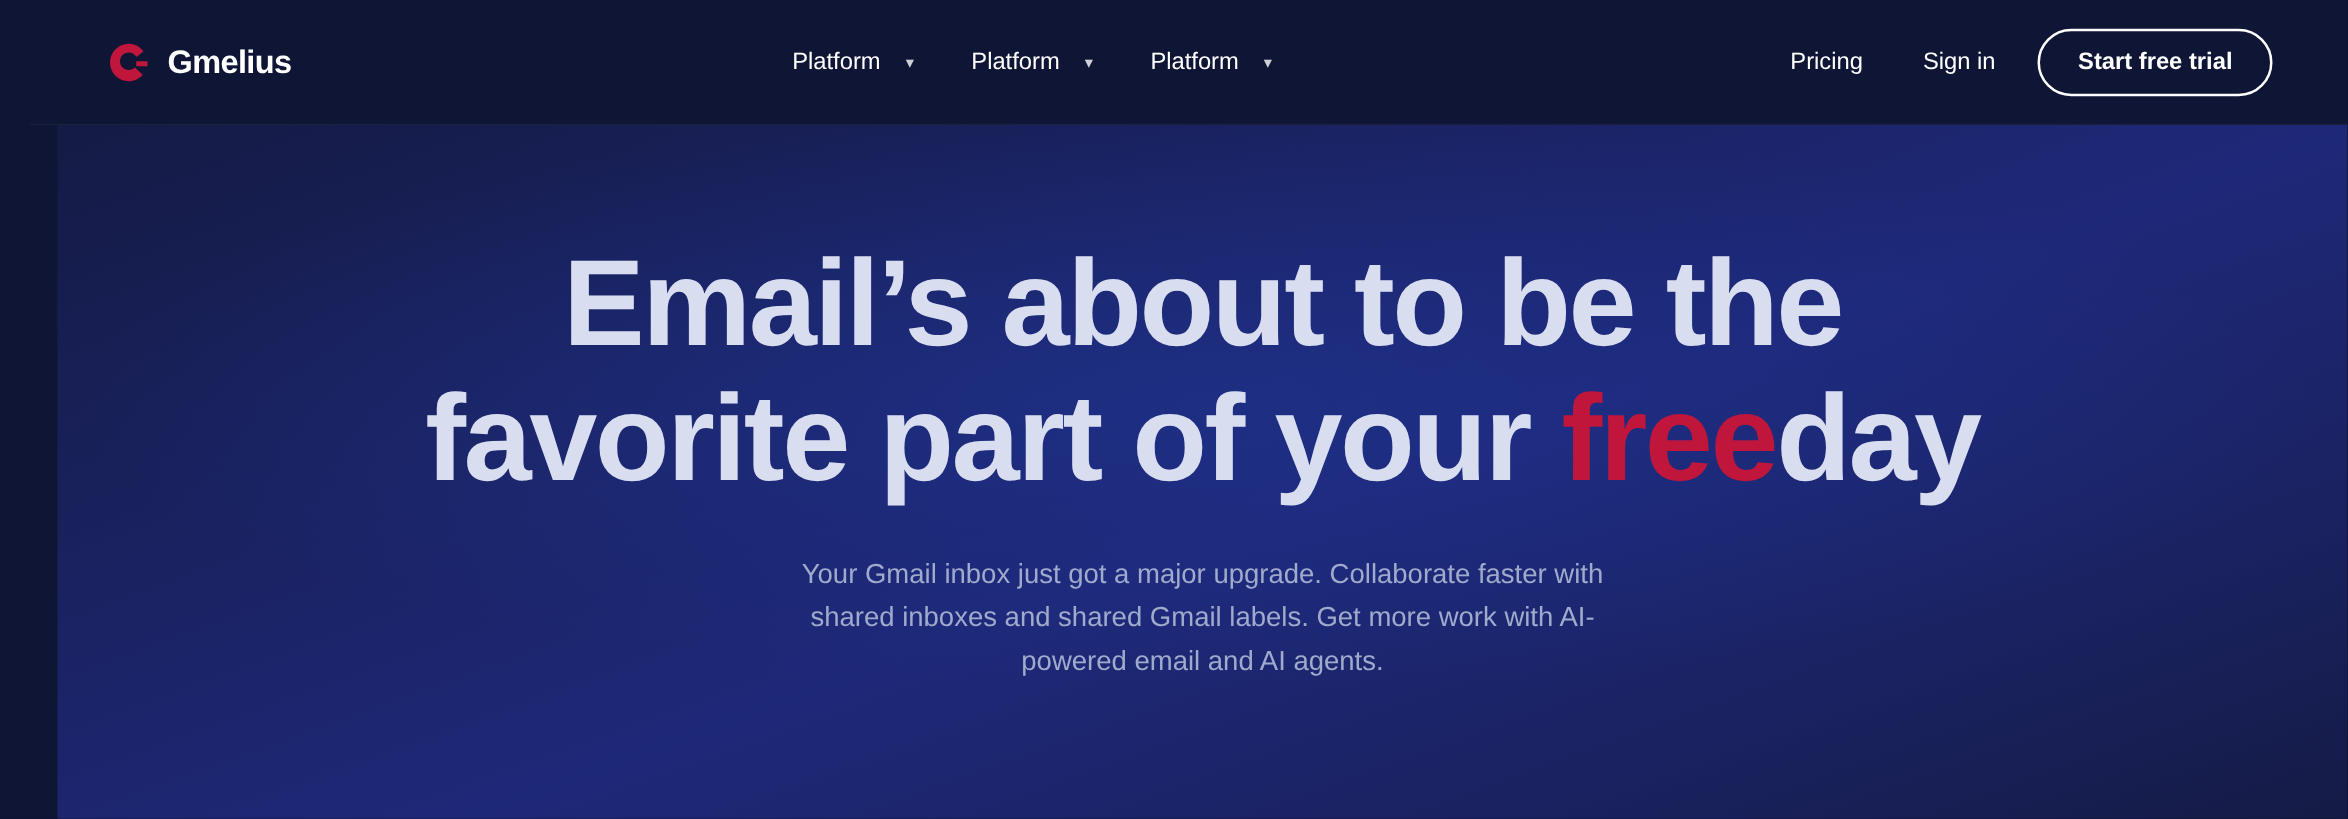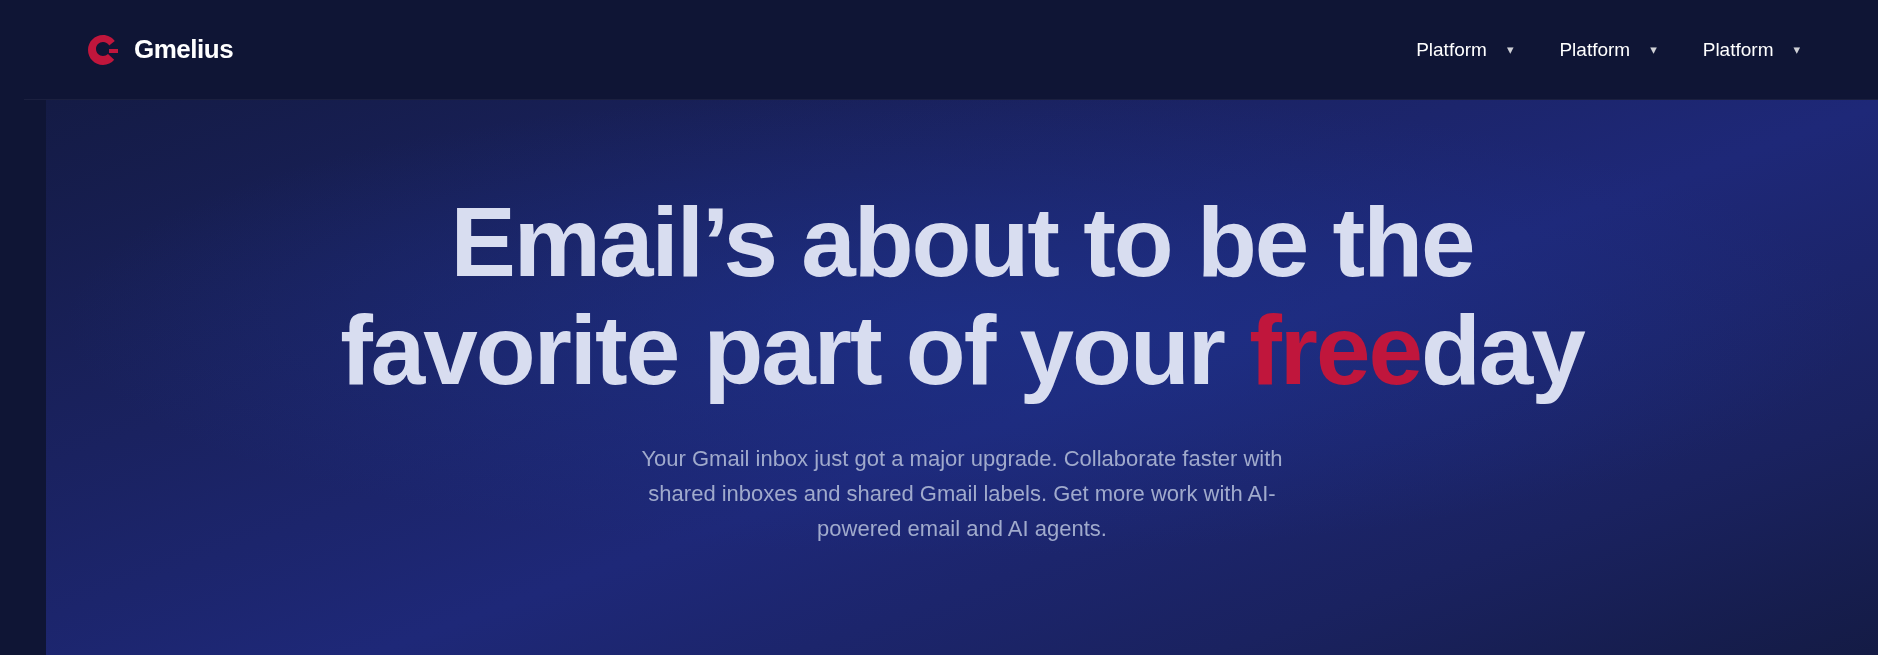--- a/index.html
+++ b/index.html
@@ -168,20 +168,25 @@
     <a class="nav-item" href="#">
       <span>Platform</span>
       <span class="chevron">▾</span>
     </a>
     <a class="nav-item" href="#">
       <span>Platform</span>
       <span class="chevron">▾</span>
     </a>
   </div>
 
+  <div class="nav-right">
+    <a class="nav-link" href="#">Pricing</a>
+    <a class="nav-link" href="#">Sign in</a>
+    <a class="btn-trial" href="#">Start free trial</a>
+  </div>
 </nav>
 
 <section class="hero">
   <h1 class="hero-title">
     <span>Email’s about to be the</span><br>
     <span>
       <span>favorite part of your </span><span class="highlight">free</span><span>day</span>
     </span>
   </h1>
   <p class="hero-subtitle">Your Gmail inbox just got a major upgrade. Collaborate faster with shared inboxes and shared Gmail labels. Get more work with AI-powered email and AI agents.</p>

